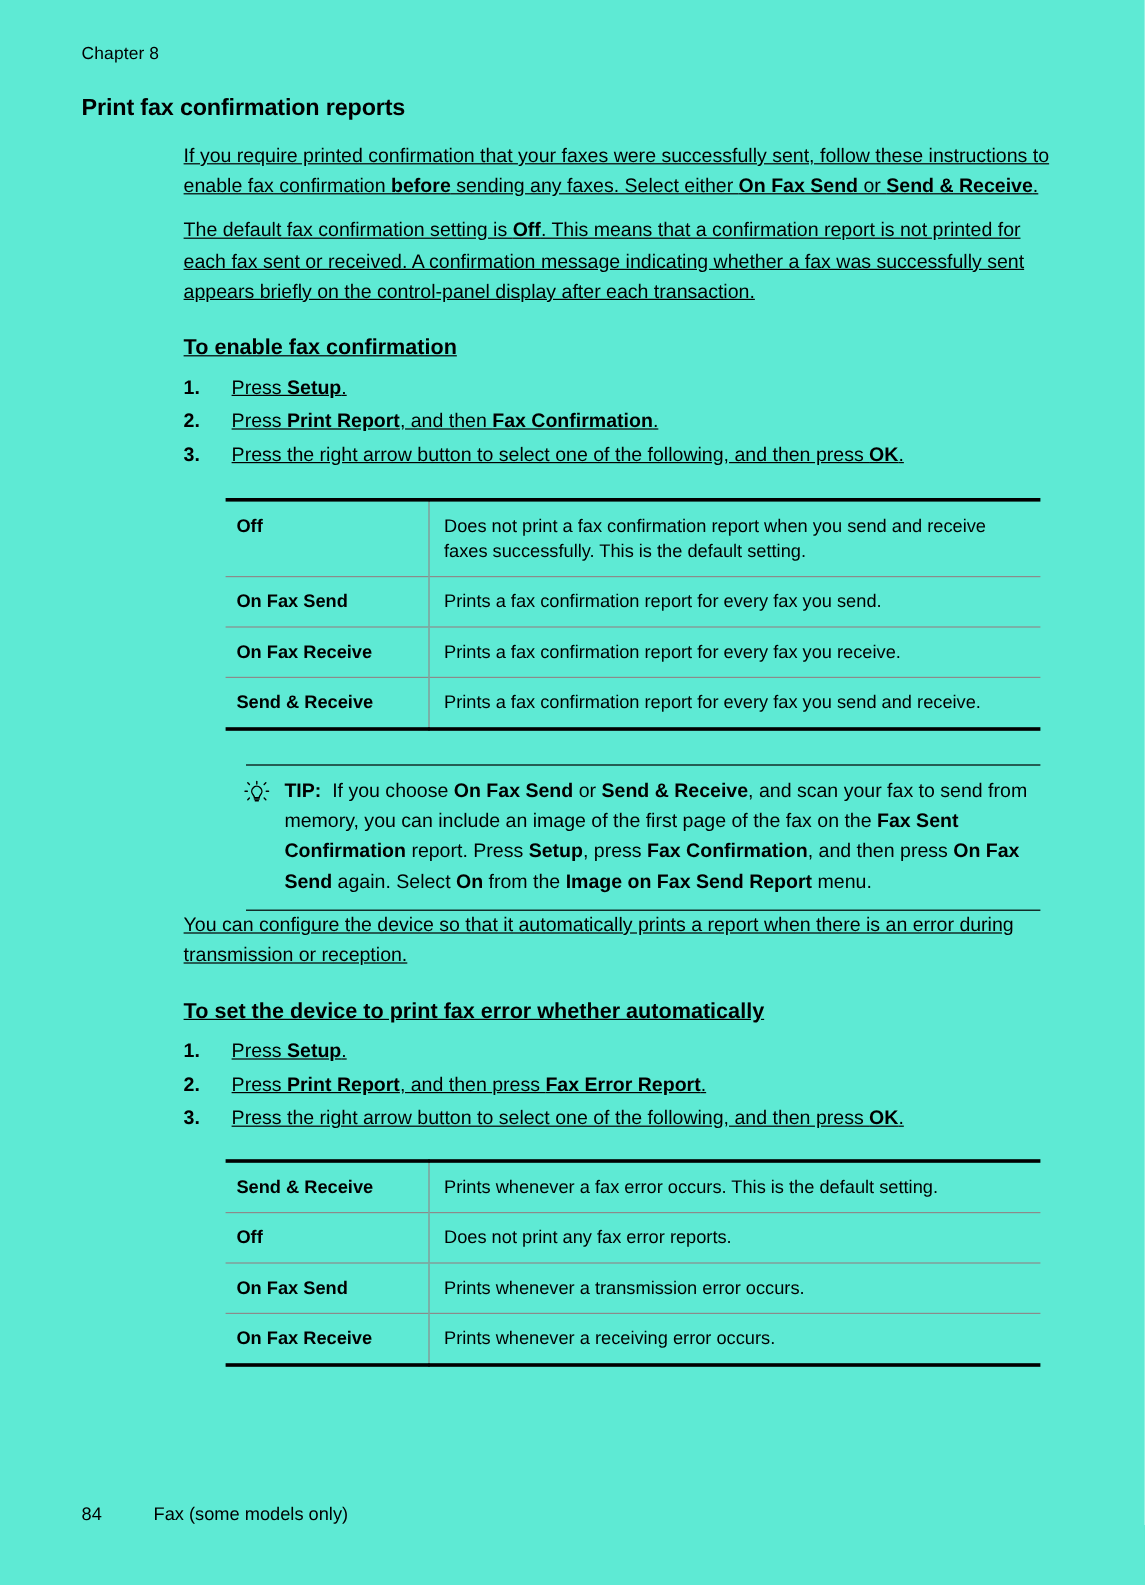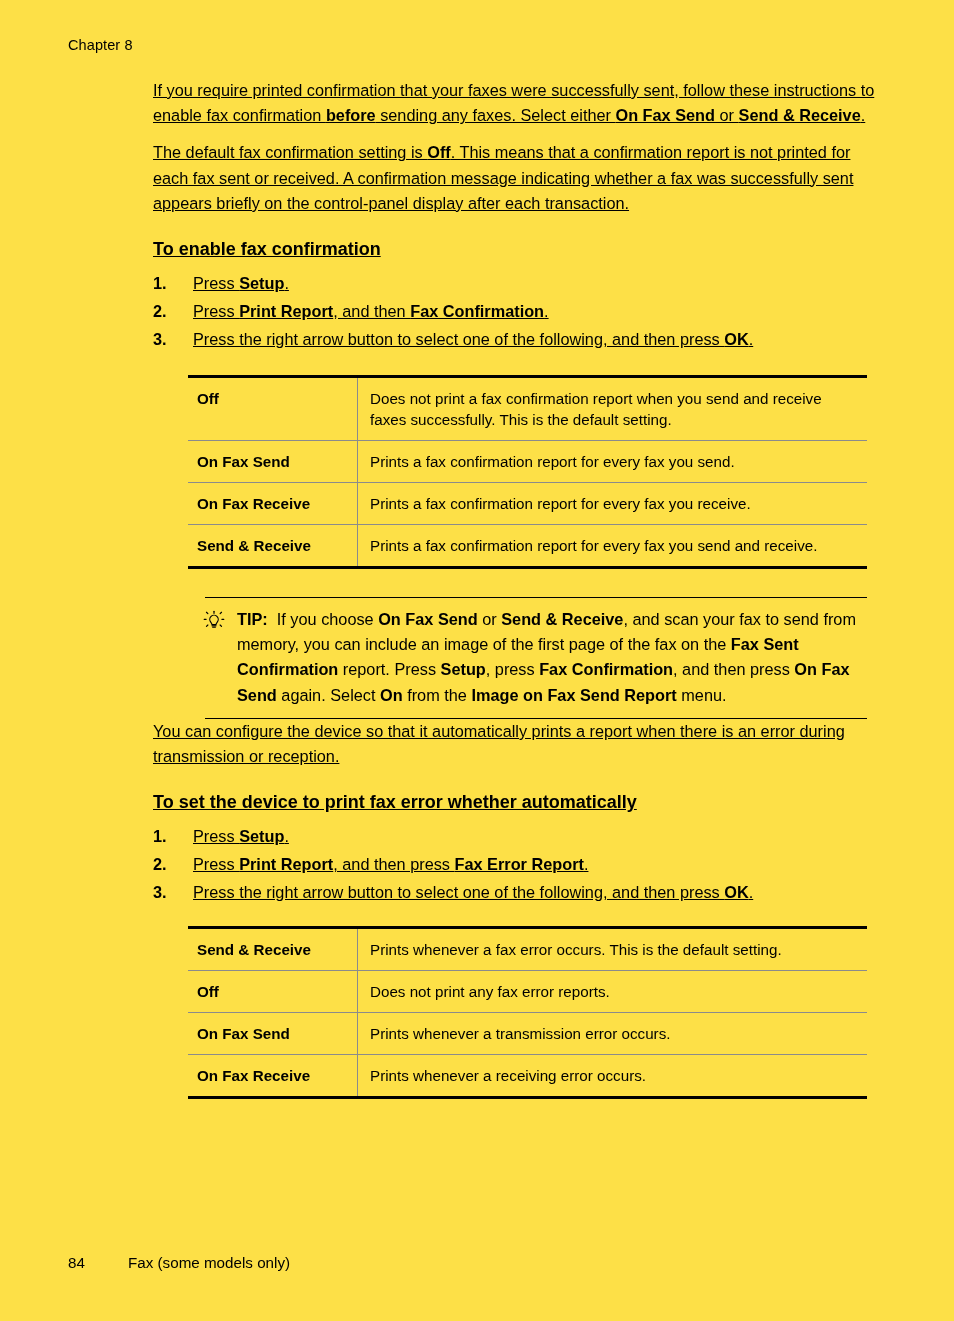--- a/index.html
+++ b/index.html
@@ -8,21 +8,21 @@
     background: #ffffff;
   }
   body {
     font-family: "Liberation Sans", sans-serif;
     color: #000000;
   }
   .page {
     position: relative;
     width: 954px;
     height: 1321px;
-    background: #fde047;
+    background: #5eead4;
     overflow: hidden;
     box-sizing: border-box;
   }
 
   
   .chapter-head {
     position: absolute;
     left: 68px;
     top: 36px;
     font-size: 14.5px;
@@ -158,20 +158,21 @@
 </style>
 </head>
 <body>
 
 <div class="page">
 
   <div class="chapter-head">Chapter 8</div>
 
   <div class="content">
 
+    <h1 class="section-title">Print fax confirmation reports</h1>
 
     <div class="indent">
       <p class="body">If you require printed confirmation that your faxes were successfully sent, follow these instructions to enable fax confirmation <b>before</b> sending any faxes. Select either <b>On Fax Send</b> or <b>Send &amp; Receive</b>.</p>
       <p class="body">The default fax confirmation setting is <b>Off</b>. This means that a confirmation report is not printed for each fax sent or received. A confirmation message indicating whether a fax was successfully sent appears briefly on the control-panel display after each transaction.</p>
 
       <h2 class="proc-title">To enable fax confirmation</h2>
 
       <ol class="steps">
         <li><span class="num">1.</span>Press <b>Setup</b>.</li>
         <li><span class="num">2.</span>Press <b>Print Report</b>, and then <b>Fax Confirmation</b>.</li>

